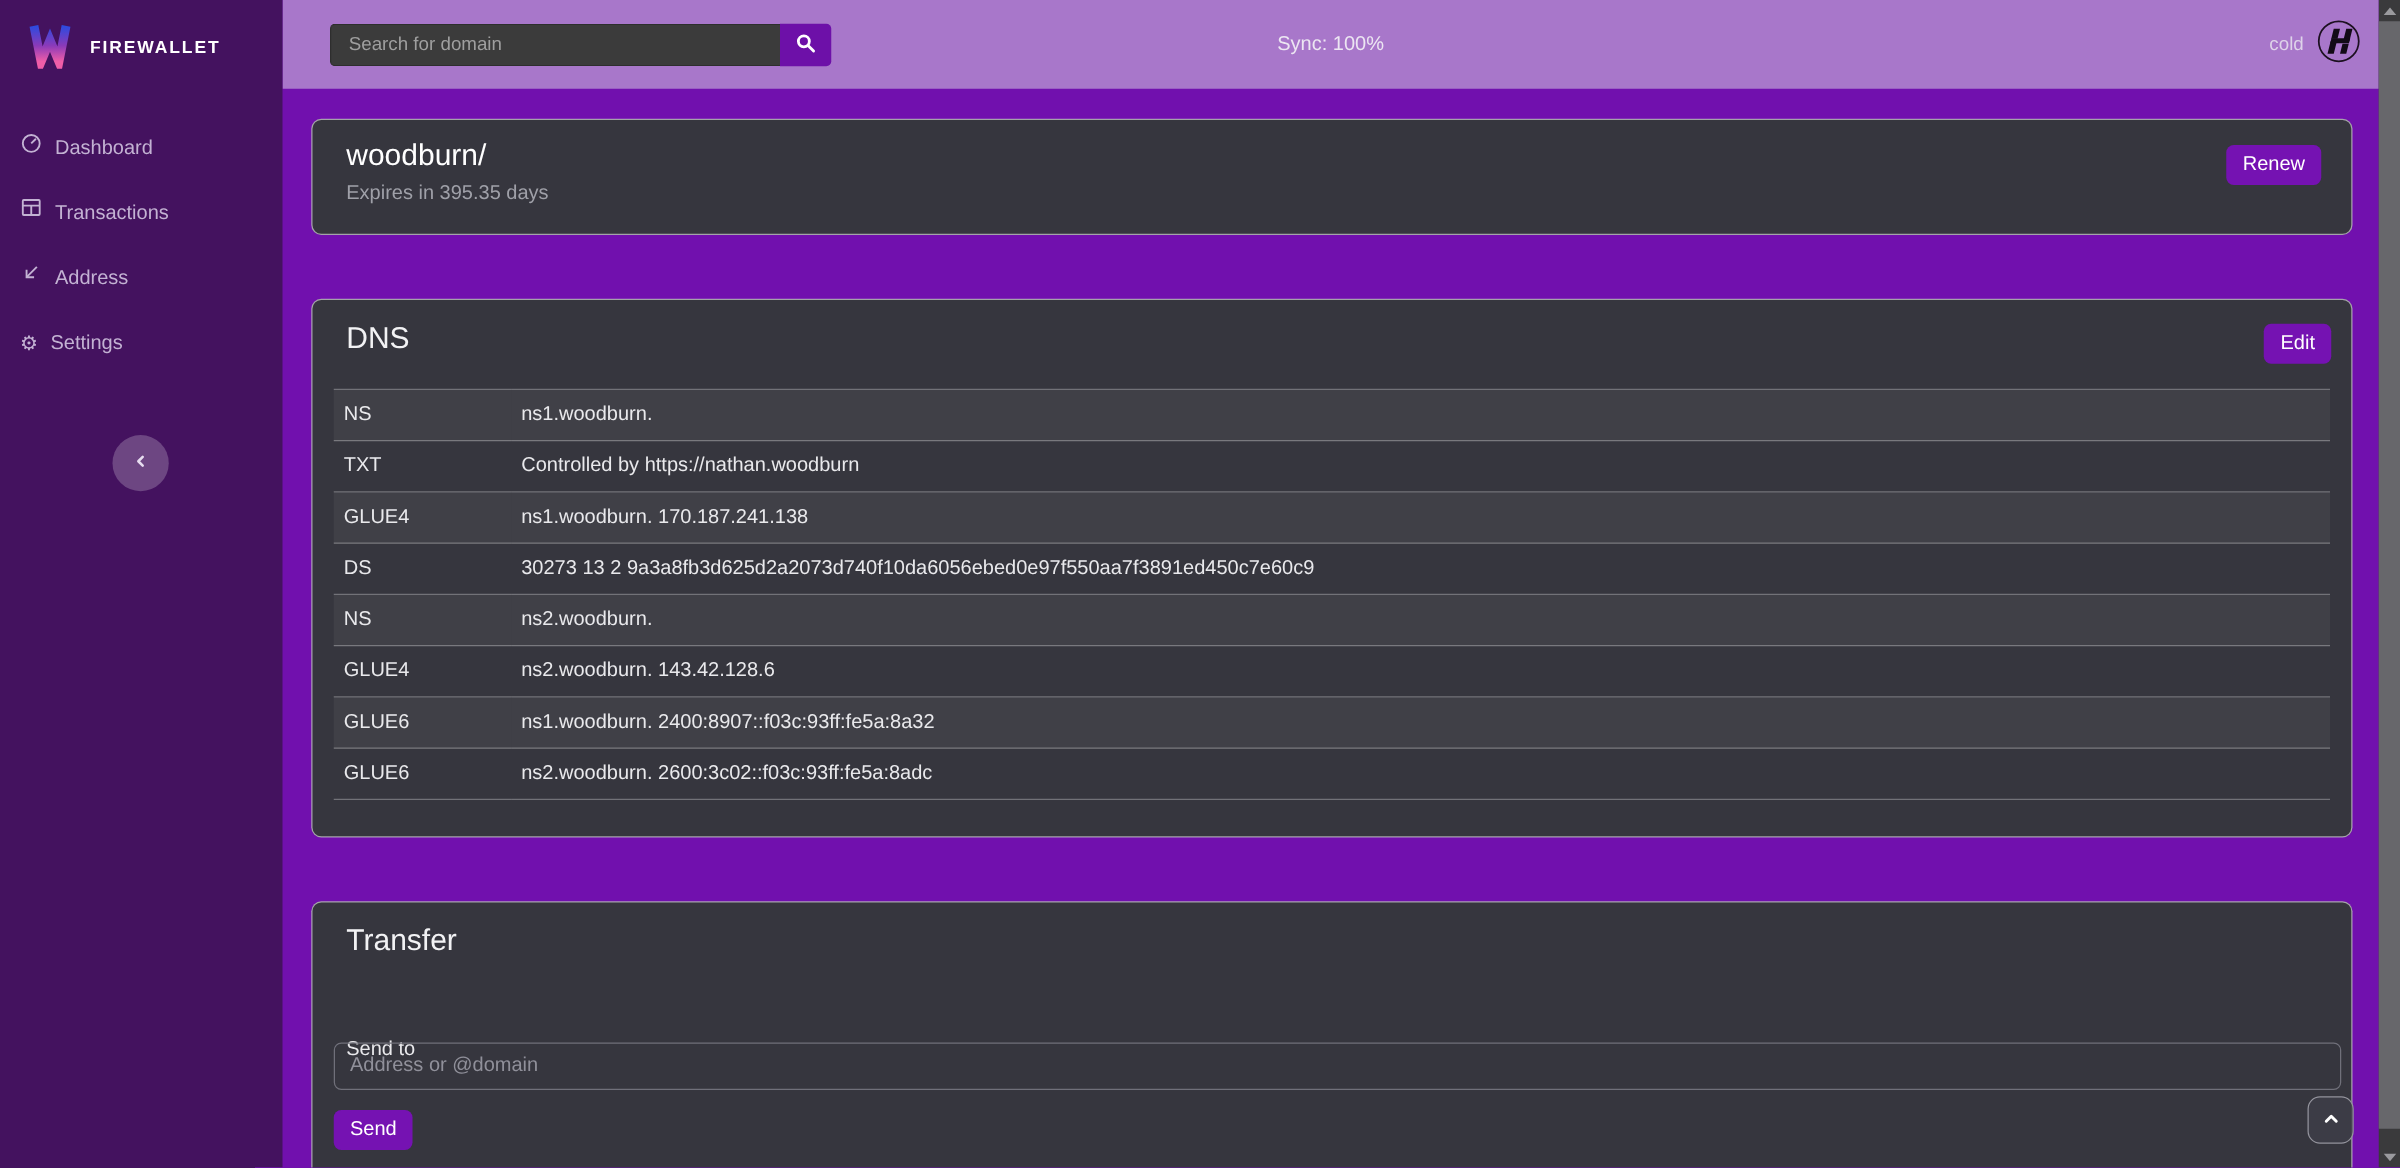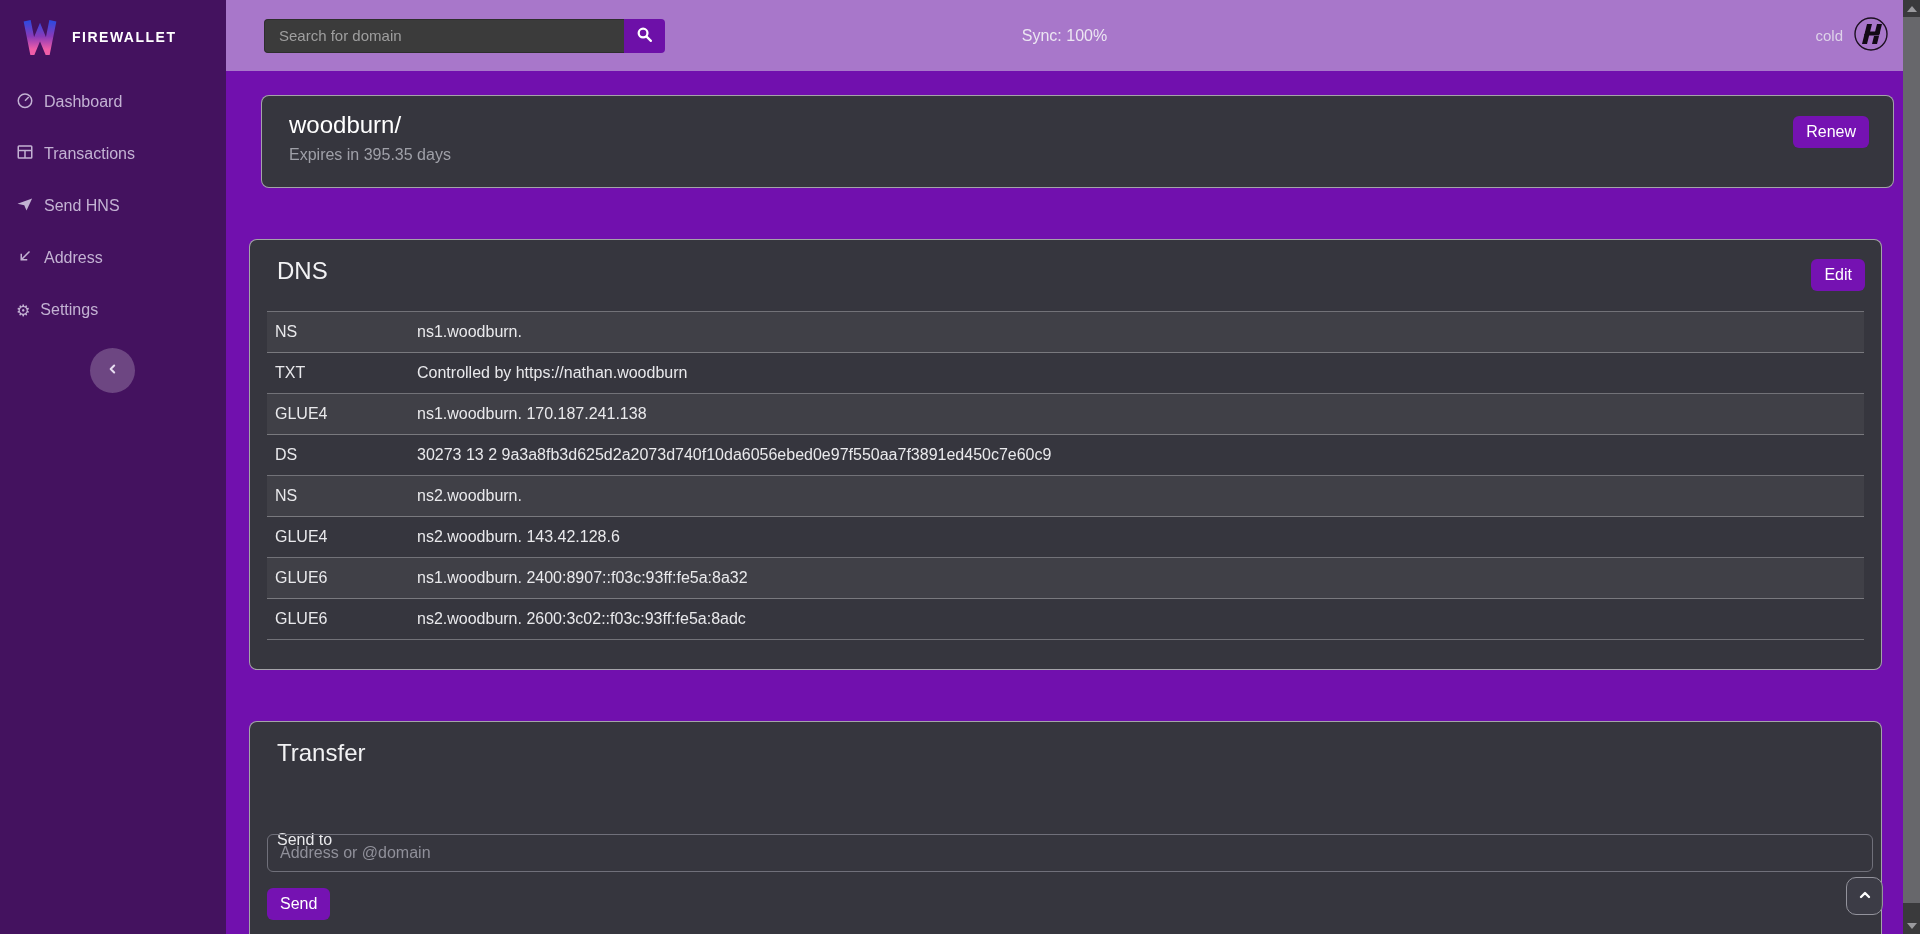--- a/index.html
+++ b/index.html
@@ -13,21 +13,21 @@
 
   
   .sidebar {
     position:absolute; left:0; top:0; width:226px; height:934px;
     background:#44125f; z-index:5;
   }
   .brand { display:flex; align-items:center; gap:12px; padding:12px 0 0 20px; height:62px; }
   .brand-title { color:#ffffff; font-weight:bold; font-size:14px; letter-spacing:1.5px; }
   .nav { margin-top:14px; }
   .nav-item {
-    display:flex; align-items:center; gap:10px;
+    display:flex; align-items:flex-end; gap:10px;
     padding:0 16px; height:52px; color:#c3b2d3; font-size:16px; cursor:pointer;
   }
   .nav-item svg { flex:0 0 auto; }
   .collapse-btn {
     position:absolute; left:90px; top:348px; width:45px; height:45px; border-radius:50%;
     background:rgba(255,255,255,0.22); border:none; color:#e7ddf0;
     display:flex; align-items:center; justify-content:center; cursor:pointer;
   }
 
   
@@ -50,21 +50,21 @@
   .wallet-zone { position:absolute; right:14px; display:flex; align-items:center; gap:10px; }
   .wallet-name { color:#ded3e9; font-size:15px; }
 
   
   .content { position:absolute; left:226px; top:71px; width:1677px; height:863px; overflow:hidden; }
   .card {
     position:absolute; left:23px; width:1633px;
     background:#36363e; border:1px solid rgba(255,255,255,0.55); border-radius:8px;
   }
 
-  .domain-card { top:24px; height:93px;margin-left:12px; }
+  .domain-card { top:24px; height:93px; }
   .domain-title { font-size:24px; font-weight:400; color:#fff; padding:15px 27px 0; }
   .domain-expiry { font-size:16px; color:#9fa0a8; padding:7px 27px 0; }
   .btn {
     background:#7512b2; color:#fff; border:none; border-radius:6px;
     font-size:16px; font-family:"Liberation Sans", sans-serif;
     padding:7px 13px; cursor:pointer;
   }
   .renew-btn { position:absolute; top:20px; right:24px; }
 
   .dns-card { top:168px; height:431px; }
@@ -141,28 +141,20 @@
         <svg width="18" height="18" viewBox="0 0 24 24" fill="none" stroke="#c3b2d3" stroke-width="2">
           <rect x="3" y="4" width="18" height="16" rx="1"></rect>
           <line x1="3" y1="10" x2="21" y2="10"></line>
           <line x1="12" y1="10" x2="12" y2="20"></line>
         </svg>
       </span>
       <span>Transactions</span>
     </div>
     <div class="nav-item">
       <span>
-        <svg width="18" height="18" viewBox="0 0 24 24" fill="#c3b2d3">
-          <path d="M2 11.5 L21.5 4.5 L14 20.5 L11 13.5 Z"></path>
-        </svg>
-      </span>
-      <span>Send HNS</span>
-    </div>
-    <div class="nav-item">
-      <span>
         <svg width="18" height="18" viewBox="0 0 24 24" fill="none" stroke="#c3b2d3" stroke-width="2">
           <line x1="18" y1="6" x2="7" y2="17"></line>
           <polyline points="7,9 7,17 15,17"></polyline>
         </svg>
       </span>
       <span>Address</span>
     </div>
     <div class="nav-item">
       <span style="font-family:'DejaVu Sans',sans-serif; font-size:16px; color:#c3b2d3;">⚙</span>
       <span>Settings</span>

